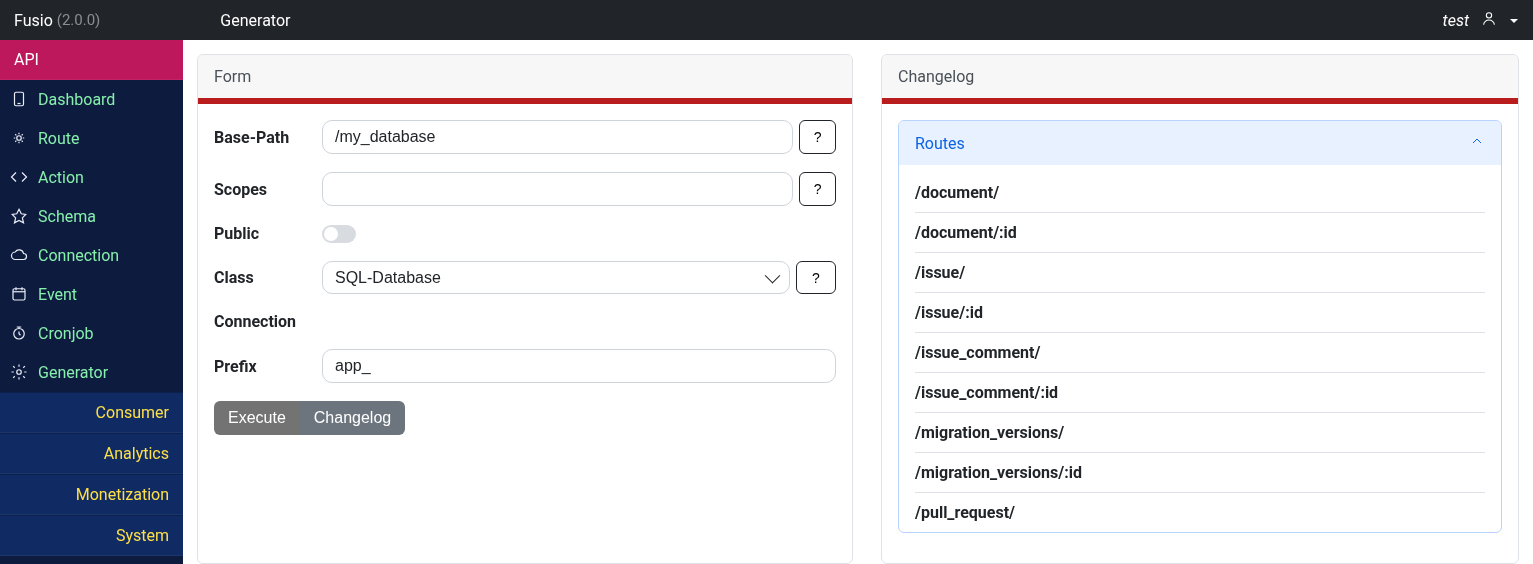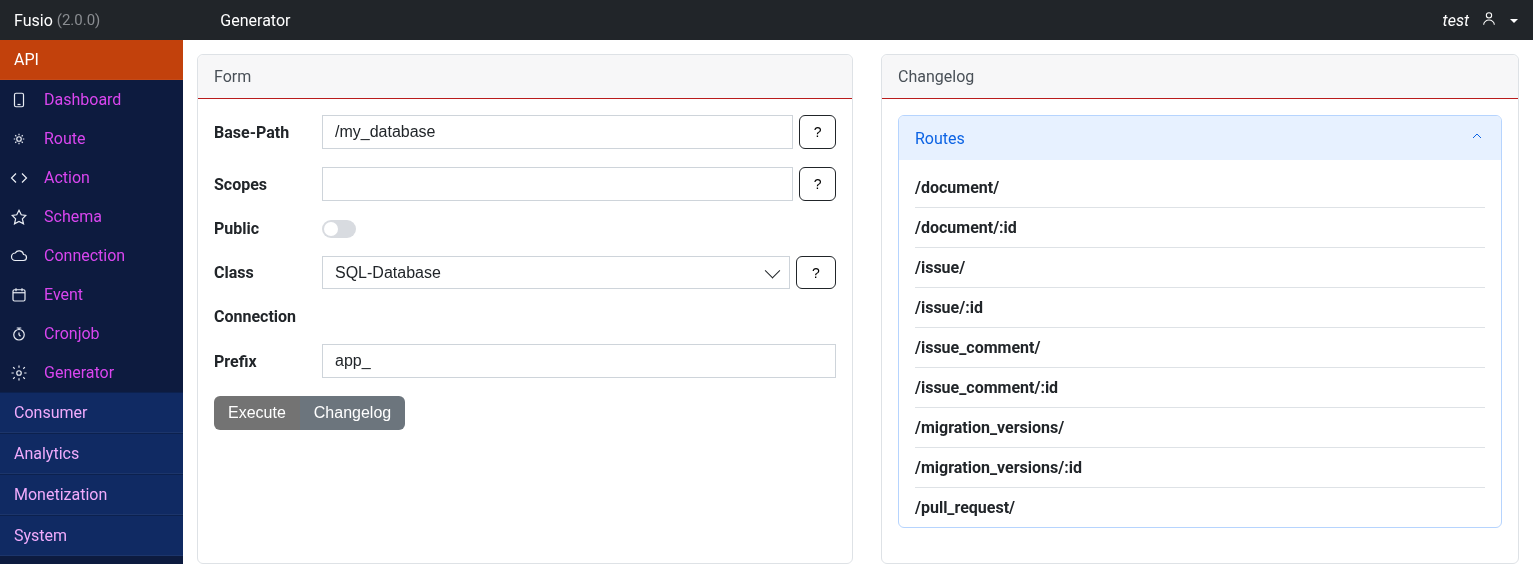--- a/index.html
+++ b/index.html
@@ -41,29 +41,29 @@
     overflow-y: auto;
   }
   .side-section {
     padding: 10px 14px;
     font-size: 16px;
     font-weight: 400;
     color: #fff;
     cursor: pointer;
     border-bottom: 1px solid rgba(255,255,255,0.05);
   }
-  .side-section.active-group { background: #c2410c; color: #fff; }
-  .side-section.group-dark { background: #102a63; color: #f0abfc; border-top: 1px solid rgba(0,0,0,0.2); }
+  .side-section.active-group { background: #be185d; color: #fff; }
+  .side-section.group-dark { background: #102a63; color: #fde047; border-top: 1px solid rgba(0,0,0,0.2); text-align: right; }
   .side-item {
     padding: 10px 14px 10px 10px;
     display: flex;
-    align-items: flex-end;
-    gap: 16px;
-    font-size: 16px;
-    color: #d946ef;
+    align-items: flex-start;
+    gap: 10px;
+    font-size: 16px;
+    color: #86efac;
     cursor: pointer;
   }
   .side-icon { width: 18px; height: 18px; display: inline-flex; align-items: center; justify-content: center; }
   .side-icon svg { stroke: #eaeef5; fill: none; stroke-width: 1.6; }
 
   
   .content {
     flex: 1;
     display: flex;
     gap: 28px;
@@ -74,37 +74,37 @@
     border: 1px solid #dee2e6;
     border-radius: 6px;
     background: #fff;
     display: flex;
     flex-direction: column;
   }
   .form-card { width: 656px; }
   .changelog-card { flex: 1; }
   .card-header {
     background: #f7f7f8;
-    border-bottom: 1px solid #b91c1c;
+    border-bottom: 6px solid #b91c1c;
     border-radius: 6px 6px 0 0;
     padding: 12px 16px;
     font-size: 16px;
     color: #495057;
   }
   .card-body { padding: 16px; overflow-y: auto; }
 
   .form-row { display: flex; align-items: center; margin-bottom: 18px; }
   .form-row:last-child { margin-bottom: 0; }
   .form-label { width: 108px; font-weight: 700; font-size: 16px; }
   .form-field { flex: 1; display: flex; align-items: stretch; gap: 6px; }
   .form-control, .form-select {
     width: 100%;
     padding: 7px 12px;
     border: 1px solid #ced4da;
-    border-radius: 0;
+    border-radius: 10px;
     font-size: 16px;
     background: #fff;
     color: #212529;
   }
   .form-select { appearance: none; padding-right: 30px; position: relative; }
   .select-wrap { position: relative; flex: 1; }
   .select-wrap::after {
     content: "";
     position: absolute;
     right: 12px; top: 50%;

